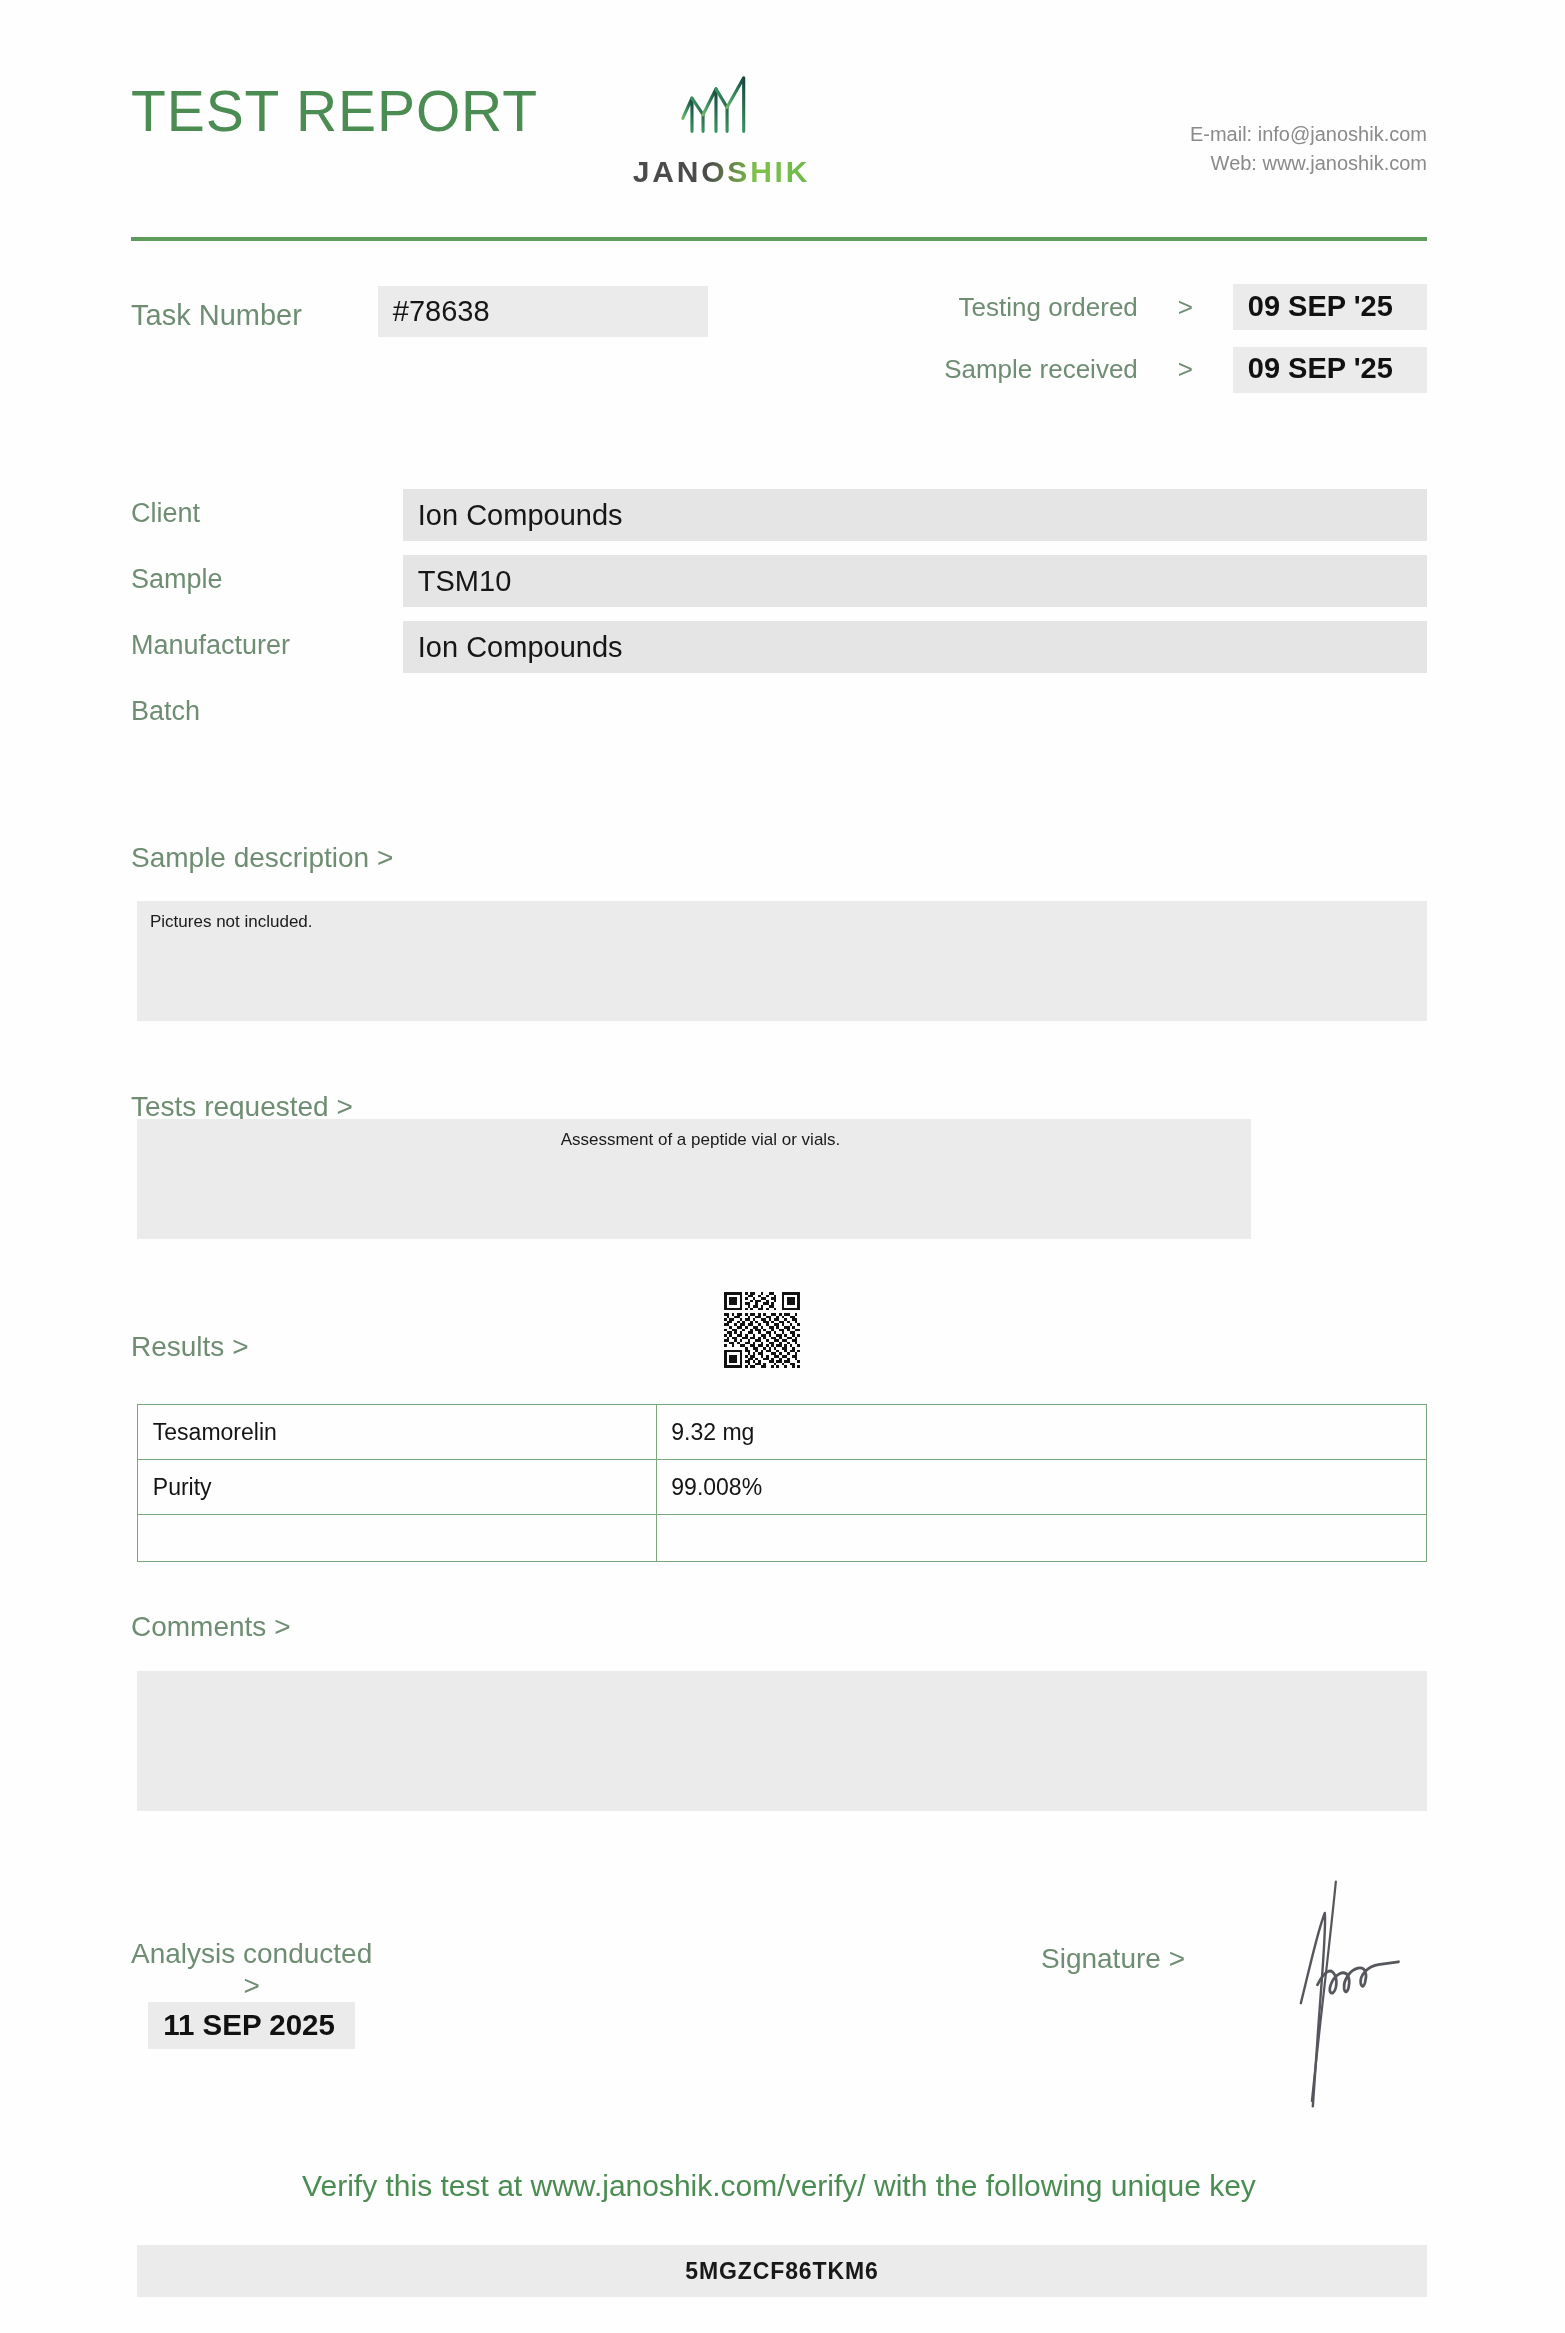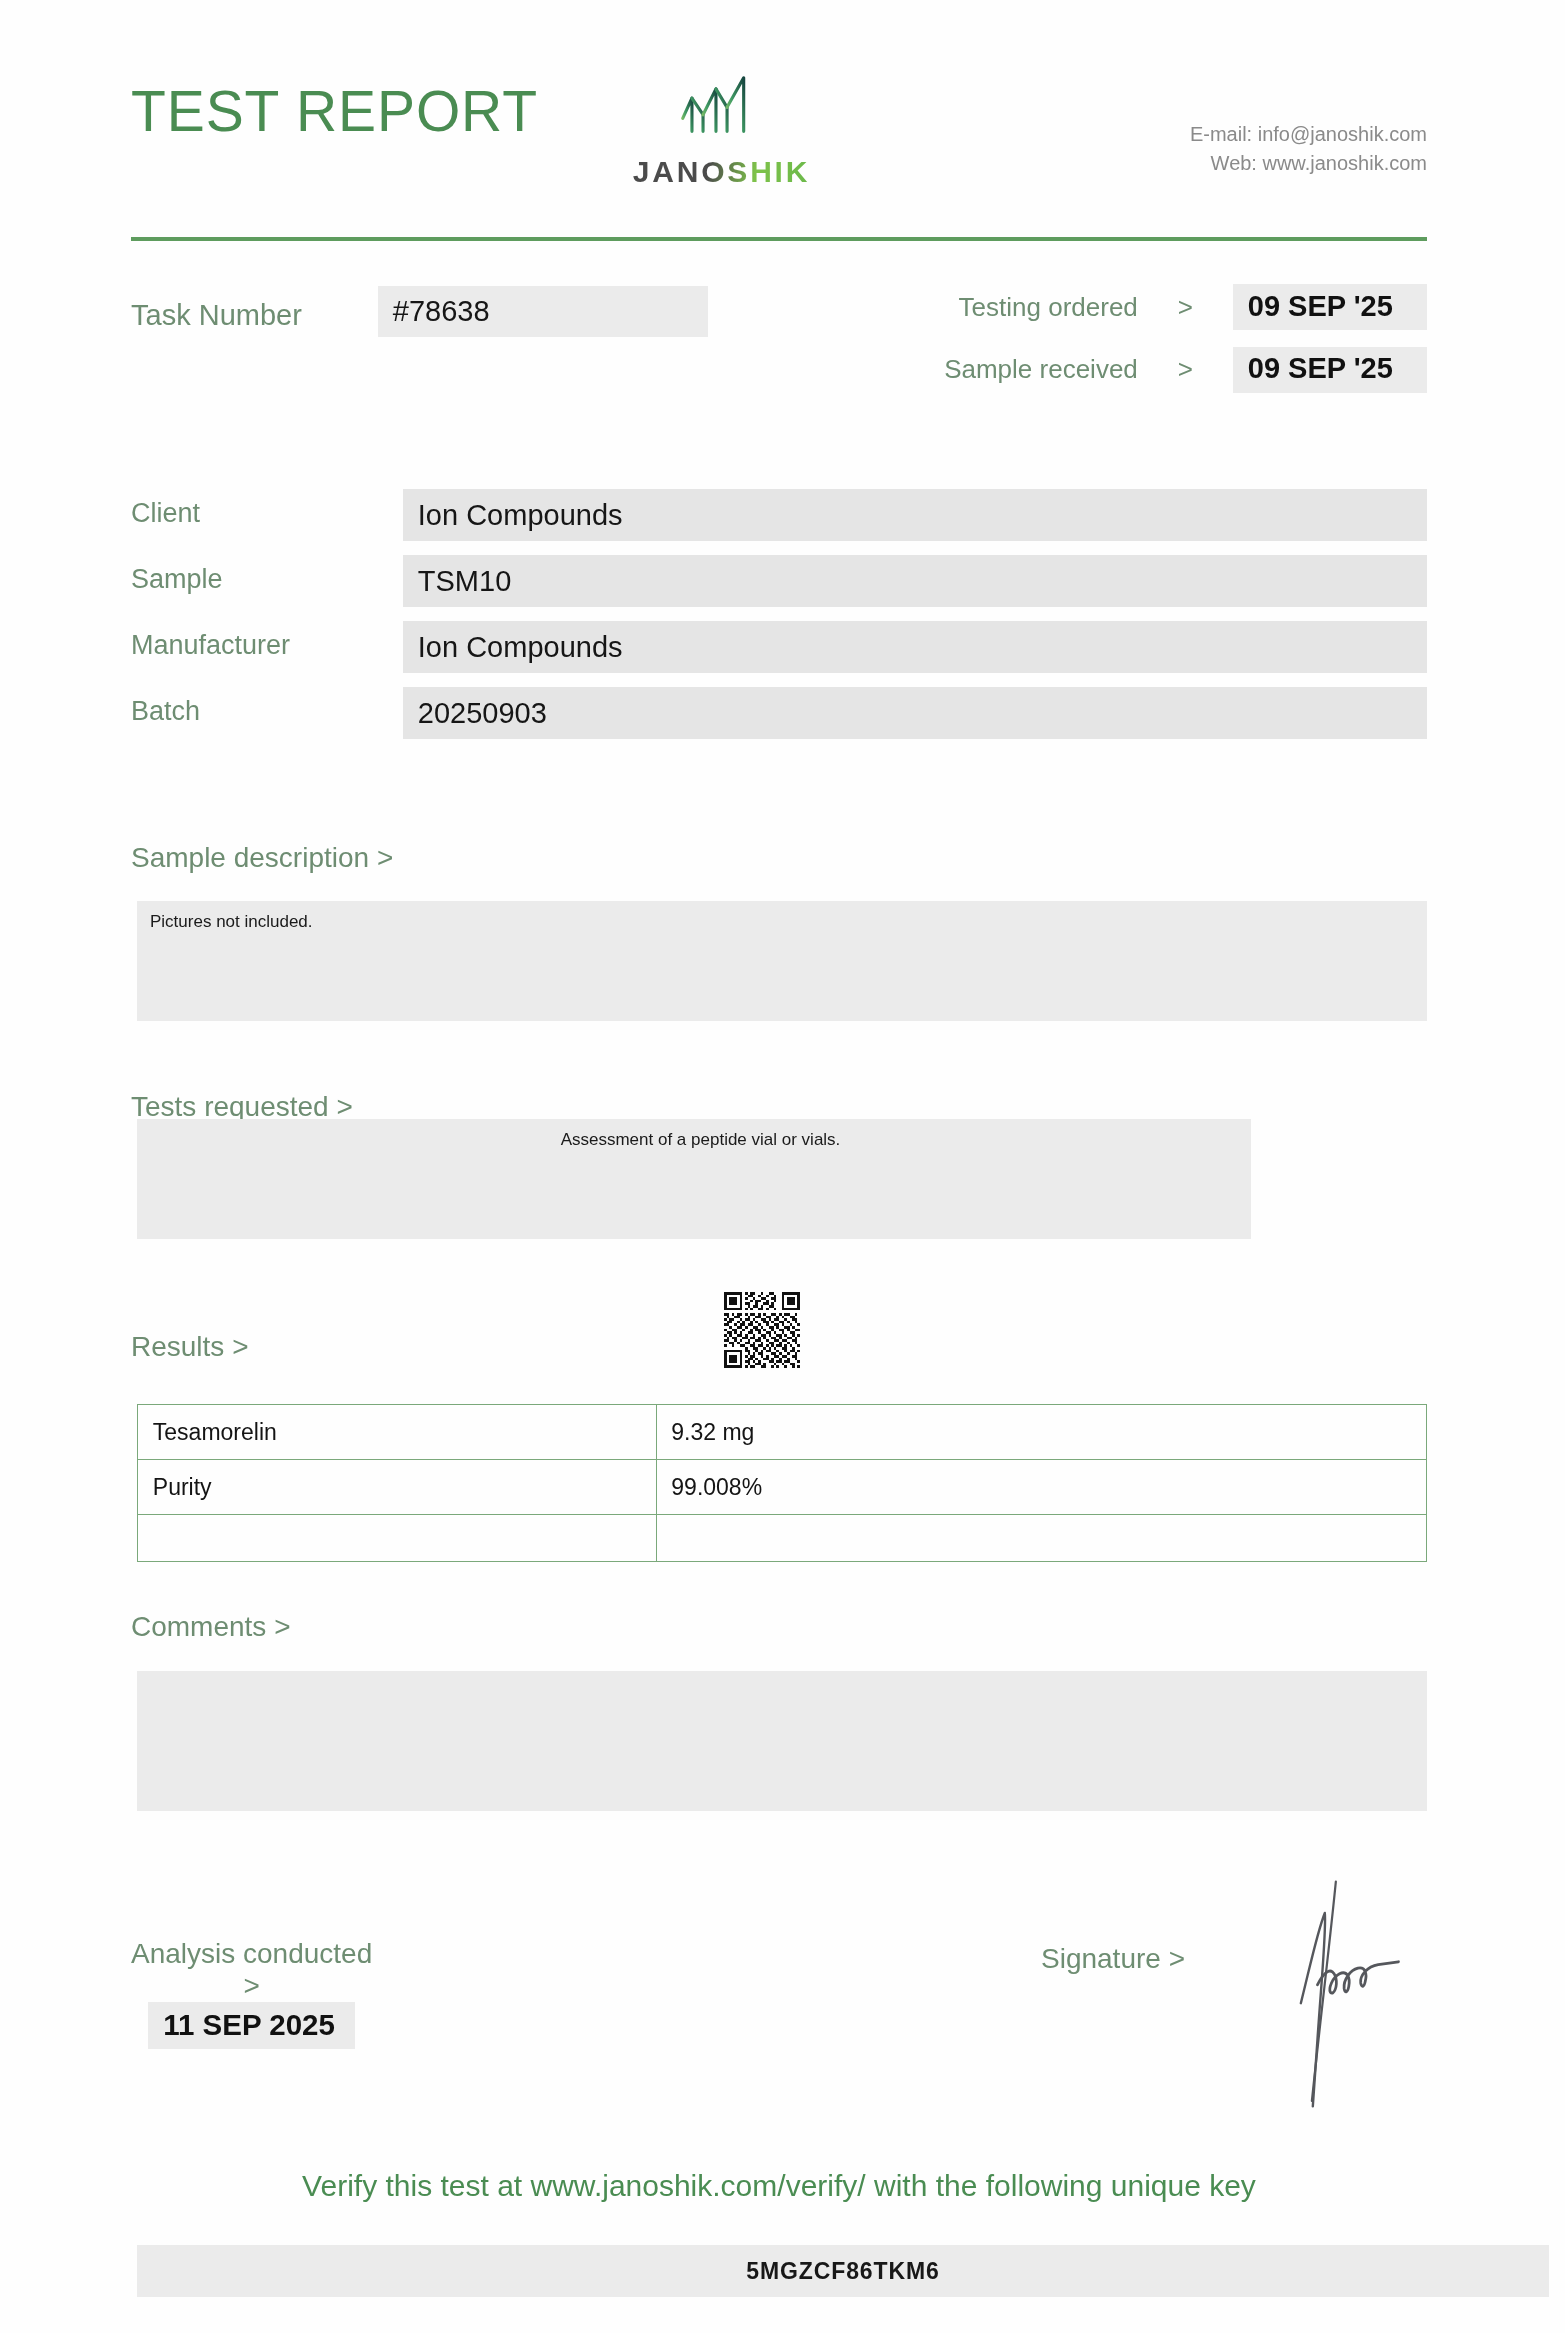--- a/index.html
+++ b/index.html
@@ -290,21 +290,21 @@
     width: 1296px;
     text-align: center;
     font-size: 30px;
     color: #4a8c52;
     white-space: nowrap;
   }
   .key-box {
     position: absolute;
     left: 137px;
     top: 2245px;
-    width: 1412px;
+    width: 1290px;
     height: 52px;
     background: #ebebeb;
     display: flex;
     align-items: center;
     justify-content: center;
     font-size: 23px;
     font-weight: 700;
     letter-spacing: 0.9px;
     color: #181818;
   }
@@ -375,21 +375,20 @@
     <div class="info-row">
       <div class="info-label">Sample</div>
       <div class="info-value">TSM10</div>
     </div>
     <div class="info-row">
       <div class="info-label">Manufacturer</div>
       <div class="info-value">Ion Compounds</div>
     </div>
     <div class="info-row">
       <div class="info-label">Batch</div>
-      <div class="info-value">20250903</div>
     </div>
   </div>
 
   <div class="section-head sd-head">Sample description &gt;</div>
   <div class="section-box sd-box">Pictures not included.</div>
 
   <div class="section-head tr-head">Tests requested &gt;</div>
   <div class="section-box tr-box">Assessment of a peptide vial or vials.</div>
 
   <div class="section-head res-head">Results &gt;</div>

